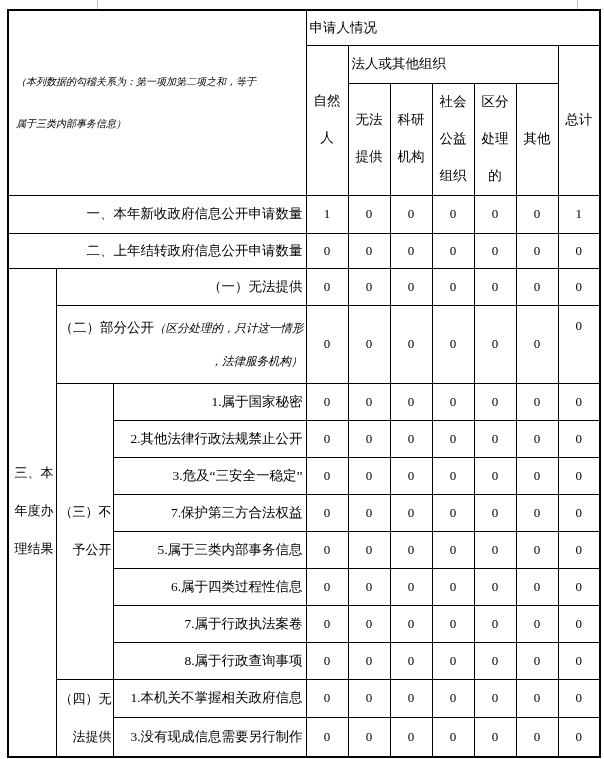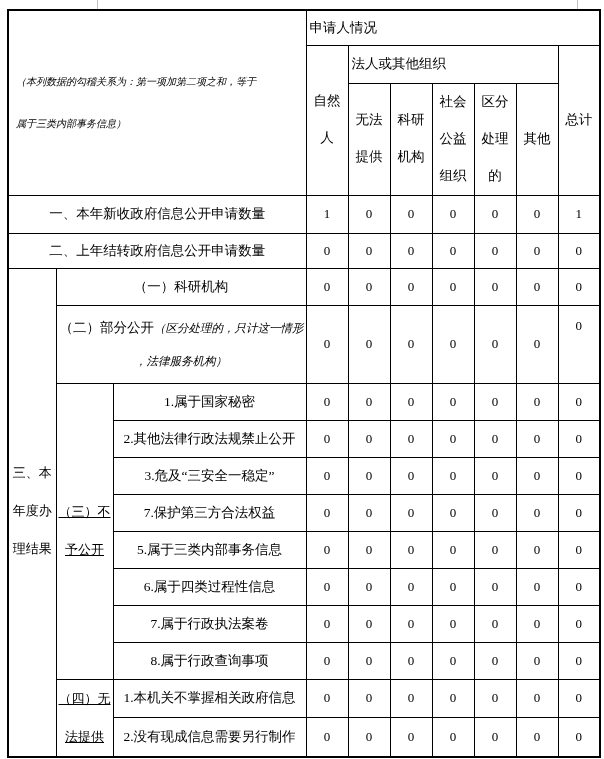--- a/index.html
+++ b/index.html
@@ -14,25 +14,25 @@
     border:2px solid #000;
   }
   td{border:1px solid #000;padding:0 3px;font-size:13.5px;vertical-align:middle;overflow:hidden;}
   
   .r35{height:35px}.r38{height:38px}.r108{height:108px}.r37{height:37px}.r78{height:78px}
   
   .note{font-style:italic;font-size:10px;line-height:42px;padding:0 7px;}
   .nowrap{white-space:nowrap;}
   .hgroup{}
   .hdr{text-align:center;line-height:37px;word-break:break-all;padding:0 2px;font-family:Liberation Mono, monospace;}
-  .lbl{text-align:center;}
+  .lbl{text-align:right;}
   .val{text-align:center;font-size:13px;padding:0 1px;}
   .vtop{vertical-align:top;padding-top:12px;}
   .secA{line-height:38px;word-break:break-all;padding:0 2px;font-size:13px;font-family:Liberation Mono, monospace;}
-  .secB{line-height:38px;word-break:break-all;padding:0 1px;font-size:13px;text-decoration:underline;}
+  .secB{line-height:38px;word-break:break-all;padding:0 1px;font-size:13px;}
   .g2cell{line-height:33px;margin-left:20px;}
   .g2note{font-style:italic;font-size:11.5px;}
 </style>
 </head>
 <body>
 
 <div class="margin-tick" style="left:97px"></div>
 <div class="margin-tick" style="left:577px"></div>
 
 <table class="report">
@@ -87,21 +87,21 @@
     <td class="val">0</td>
     <td class="val">0</td>
     <td class="val">0</td>
     <td class="val">0</td>
     <td class="val">0</td>
     <td class="val">0</td>
   </tr>
 
   <tr class="r37">
     <td class="lbl secA" rowspan="12">三、本年度办理结果</td>
-    <td class="lbl" colspan="2">（一）科研机构</td>
+    <td class="lbl" colspan="2">（一）无法提供</td>
     <td class="val">0</td>
     <td class="val">0</td>
     <td class="val">0</td>
     <td class="val">0</td>
     <td class="val">0</td>
     <td class="val">0</td>
     <td class="val">0</td>
   </tr>
 
   <tr class="r78">
@@ -205,21 +205,21 @@
     <td class="lbl">1.本机关不掌握相关政府信息</td>
     <td class="val">0</td>
     <td class="val">0</td>
     <td class="val">0</td>
     <td class="val">0</td>
     <td class="val">0</td>
     <td class="val">0</td>
     <td class="val">0</td>
   </tr>
   <tr class="r38">
-    <td class="lbl">2.没有现成信息需要另行制作</td>
+    <td class="lbl">3.没有现成信息需要另行制作</td>
     <td class="val">0</td>
     <td class="val">0</td>
     <td class="val">0</td>
     <td class="val">0</td>
     <td class="val">0</td>
     <td class="val">0</td>
     <td class="val">0</td>
   </tr>
 </tbody>
   </table>

